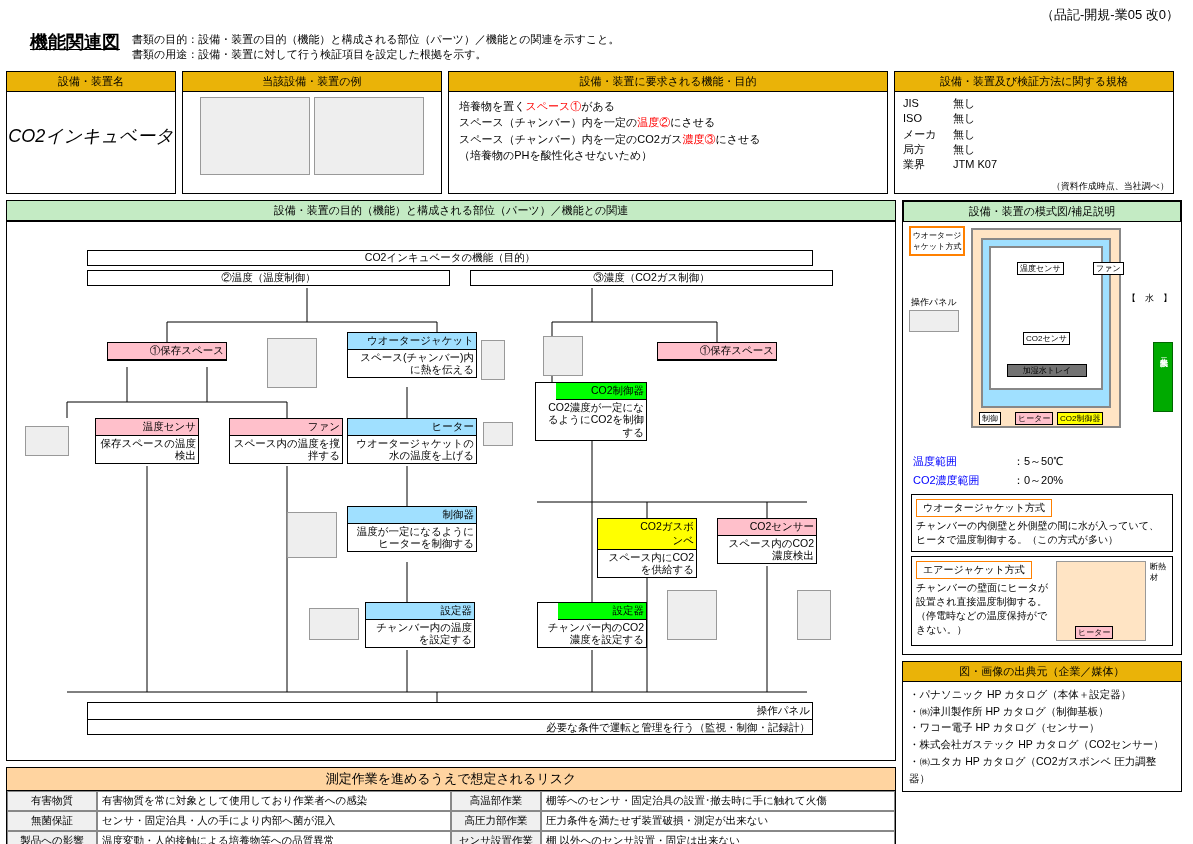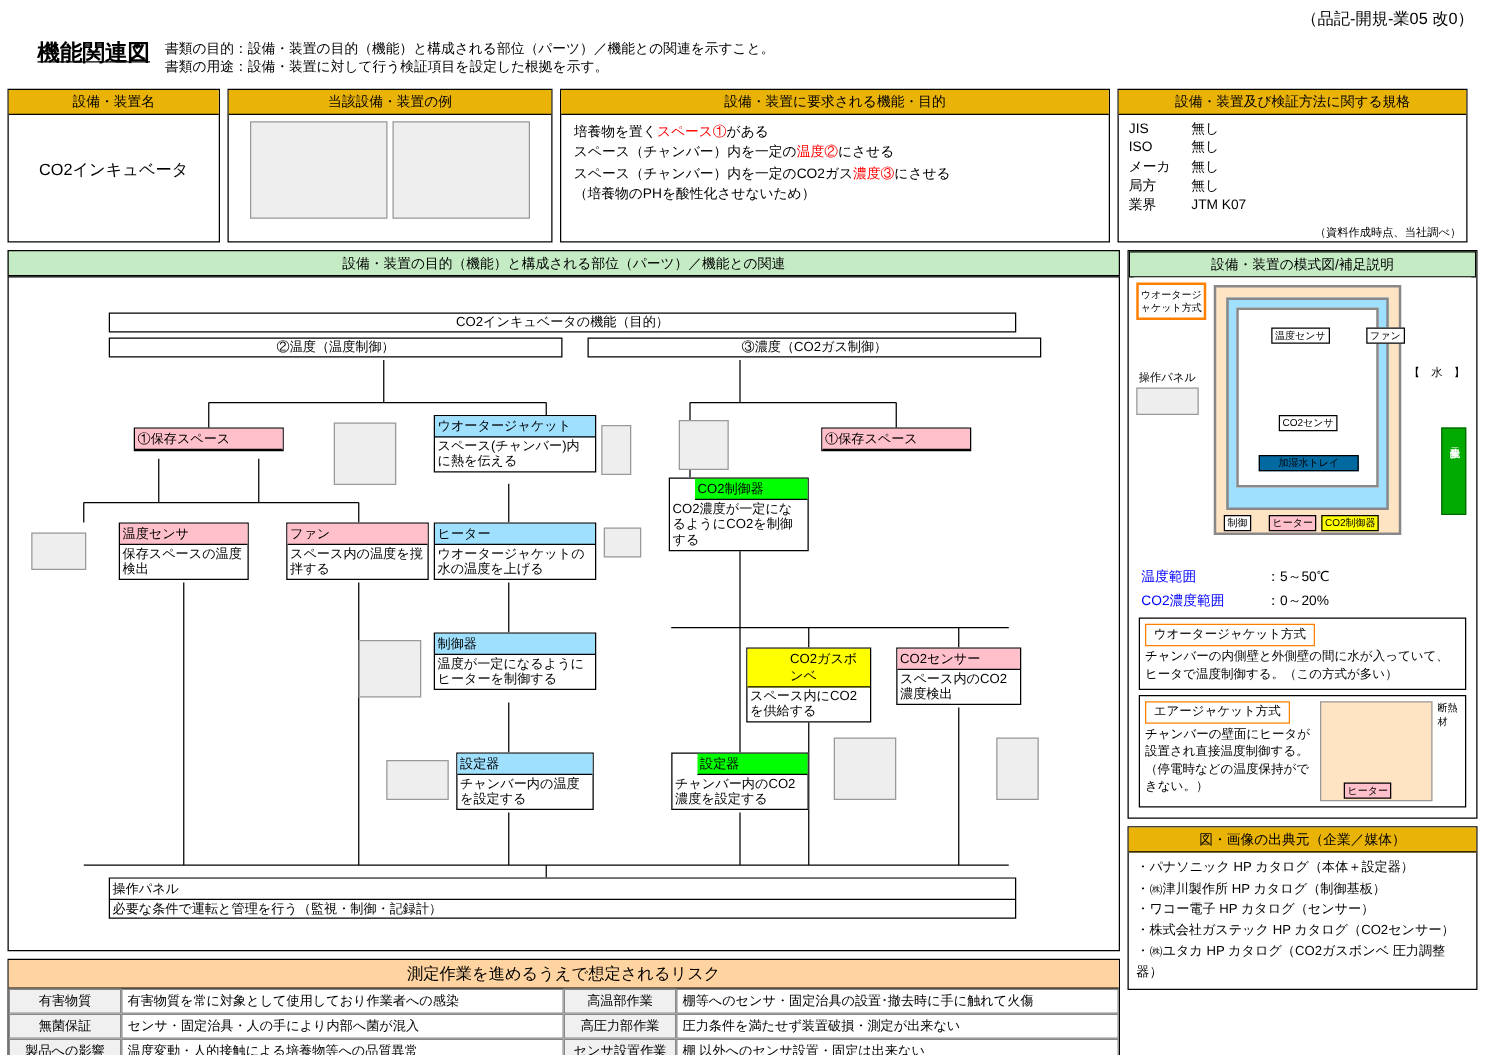--- a/index.html
+++ b/index.html
@@ -6,38 +6,38 @@
   body { font-family: "MS PGothic", "Meiryo", sans-serif; font-size: 11px; background:#fff; color:#000; width:1193px; }
   .page { width:1193px; padding:4px 6px; }
   .doc-id { text-align:right; font-size:13px; padding:2px 8px; }
   .title-row { display:flex; align-items:flex-start;margin-left:16px; }
   .title { font-size:18px; font-weight:bold; padding:4px 8px; text-decoration:underline; }
   .purpose { font-size:11px; padding:6px 4px; line-height:1.4; }
   .top-grid { display:flex; gap:6px; margin-top:2px; }
   .panel { border:1px solid #000; }
   .panel-title { background:#eab308; text-align:center; border-bottom:1px solid #000; padding:2px 0; font-size:11px; }
   .equip-name { width:170px; }
-  .equip-name .body { height:88px; display:flex; align-items:center; justify-content:center; font-size:13px; }
+  .equip-name .body { height:88px; display:flex; align-items:center; justify-content:center; font-size:18px;font-style:italic; }
   .equip-photo { width:260px; }
   .equip-photo .body { height:88px; display:flex; align-items:center; justify-content:center; gap:4px; }
   .photo-box { width:110px; height:78px; background:#eee; border:1px solid #999; }
   .req-func { width:440px; }
   .req-func .body { height:88px; padding:6px 10px; line-height:1.5; }
   .red { color:#ff0000; }
   .stds { width:280px; }
   .stds .body { height:88px; padding:4px 8px; line-height:1.4; }
   .std-row { display:flex; gap:10px; }
   .std-k { width:40px; }
   .std-note { text-align:right; font-size:9px; padding-right:4px; }
   .main-row { display:flex; gap:6px; margin-top:6px; }
   .left-col { width:890px; }
   .right-col { width:280px; }
   .section-header { background:#c4ebc4; border:1px solid #000; text-align:center; padding:2px 0; font-size:11px; }
   .diagram-area { border:1px solid #000; padding:8px; position:relative; height:540px; }
-  .node { border:1px solid #000; text-align:left; position:absolute; background:#fff; font-size:10.5px; }
+  .node { border:1px solid #000; text-align:right; position:absolute; background:#fff; font-size:10.5px; }
   .n-title { border-bottom:1px solid #000; padding:1px 2px; }
   .n-body { padding:1px 2px; line-height:1.2; }
   .pink { background:#ffc0cb; }
   .green { background:#00ff00;margin-left:20px; }
   .lime { background:#c4ebc4; }
   .cyan { background:#a0e0ff; }
   .yellow { background:#ffff00;padding-left:34px; }
   .wide-bar { border:1px solid #000; position:absolute; text-align:center; background:#fff; padding:0 0; font-size:10.5px; }
   .schematic { border:1px solid #000; padding:4px; }
   .schem-box { height:230px; position:relative; background:#fff; }
@@ -53,21 +53,21 @@
   .sources .body { padding:4px 6px; line-height:1.6; font-size:10.5px; }
   .risk-section { margin-top:6px; border:1px solid #000; }
   .risk-title { background:#ffd4a0; text-align:center; border-bottom:1px solid #000; padding:2px 0; font-size:13px; }
   .risk-table { display:grid; grid-template-columns:90px 1fr 90px 1fr; }
   .risk-cell { border:1px solid #888; padding:2px 4px; font-size:10.5px; }
   .risk-head { background:#f0f0f0; text-align:center; }
   svg.connector { position:absolute; top:0; left:0; width:100%; height:100%; pointer-events:none; }
   .schem-inner { position:absolute; border:2px solid #888; }
   .orange-box { position:absolute; border:2px solid #ff8000; }
   .mini-label { position:absolute; border:1px solid #000; background:#fff; font-size:8px; padding:0 2px; text-align:center; }
-  .mini-label.cyan { background:#0369a1; }
+  .mini-label.cyan { background:#737373; }
   .mini-label.yellow { background:#ffff00; }
   .mini-label.pink { background:#ffc0cb; }
   .img-ph { position:absolute; background:#eee; border:1px solid #999; }
 </style>
 </head>
 <body>
 
 <div class="page">
   <div class="doc-id">（品記-開規-業05 改0）</div>
   <div class="title-row">

